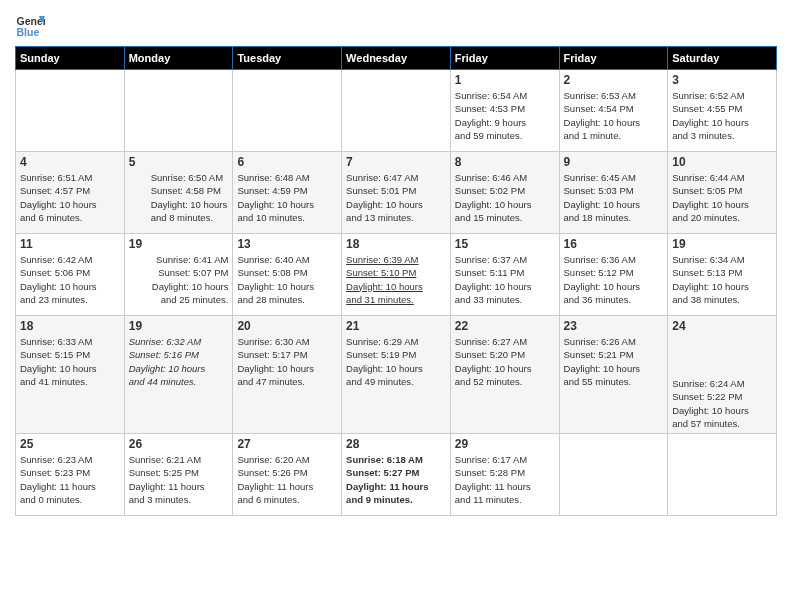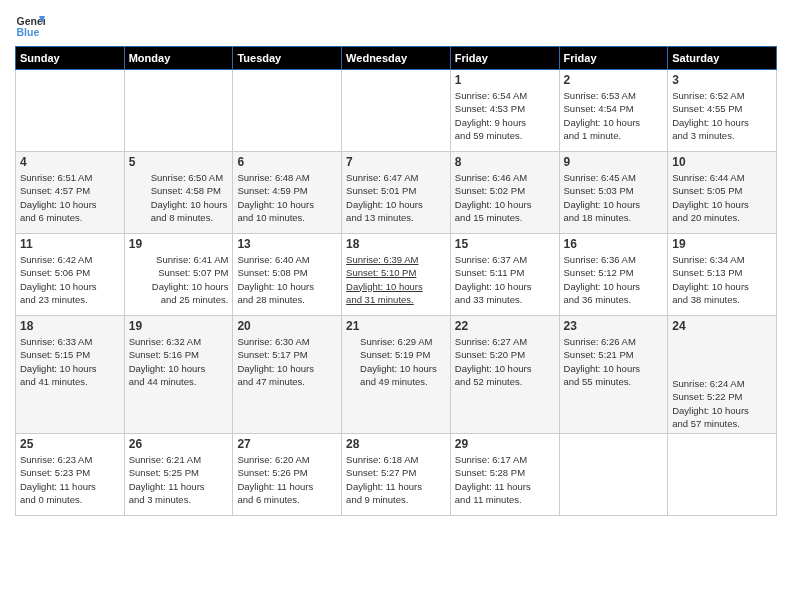--- a/index.html
+++ b/index.html
@@ -251,35 +251,35 @@
         <tr class="row-shaded">
           <td>
             <div class="day-number">18</div>
             <div class="day-detail" style="white-space: pre-line;">Sunrise: 6:33 AM
 Sunset: 5:15 PM
 Daylight: 10 hours
 and 41 minutes.</div>
           </td>
           <td>
             <div class="day-number">19</div>
-            <div class="day-detail" style="white-space: pre-line;">Sunrise: 6:32 AM
+            <div class="day-detail" style="white-space: pre-line; font-style: italic;">Sunrise: 6:32 AM
 Sunset: 5:16 PM
 Daylight: 10 hours
 and 44 minutes.</div>
           </td>
           <td>
             <div class="day-number">20</div>
             <div class="day-detail" style="white-space: pre-line;">Sunrise: 6:30 AM
 Sunset: 5:17 PM
 Daylight: 10 hours
 and 47 minutes.</div>
           </td>
           <td>
             <div class="day-number">21</div>
-            <div class="day-detail" style="white-space: pre-line; margin-left: 14px;">Sunrise: 6:29 AM
+            <div class="day-detail" style="white-space: pre-line;">Sunrise: 6:29 AM
 Sunset: 5:19 PM
 Daylight: 10 hours
 and 49 minutes.</div>
           </td>
           <td>
             <div class="day-number">22</div>
             <div class="day-detail" style="white-space: pre-line;">Sunrise: 6:27 AM
 Sunset: 5:20 PM
 Daylight: 10 hours
 and 52 minutes.</div>
@@ -316,21 +316,21 @@
           </td>
           <td>
             <div class="day-number">27</div>
             <div class="day-detail" style="white-space: pre-line;">Sunrise: 6:20 AM
 Sunset: 5:26 PM
 Daylight: 11 hours
 and 6 minutes.</div>
           </td>
           <td>
             <div class="day-number">28</div>
-            <div class="day-detail" style="white-space: pre-line;">Sunrise: 6:18 AM
+            <div class="day-detail" style="white-space: pre-line; font-weight: bold;">Sunrise: 6:18 AM
 Sunset: 5:27 PM
 Daylight: 11 hours
 and 9 minutes.</div>
           </td>
           <td>
             <div class="day-number">29</div>
             <div class="day-detail" style="white-space: pre-line;">Sunrise: 6:17 AM
 Sunset: 5:28 PM
 Daylight: 11 hours
 and 11 minutes.</div>

